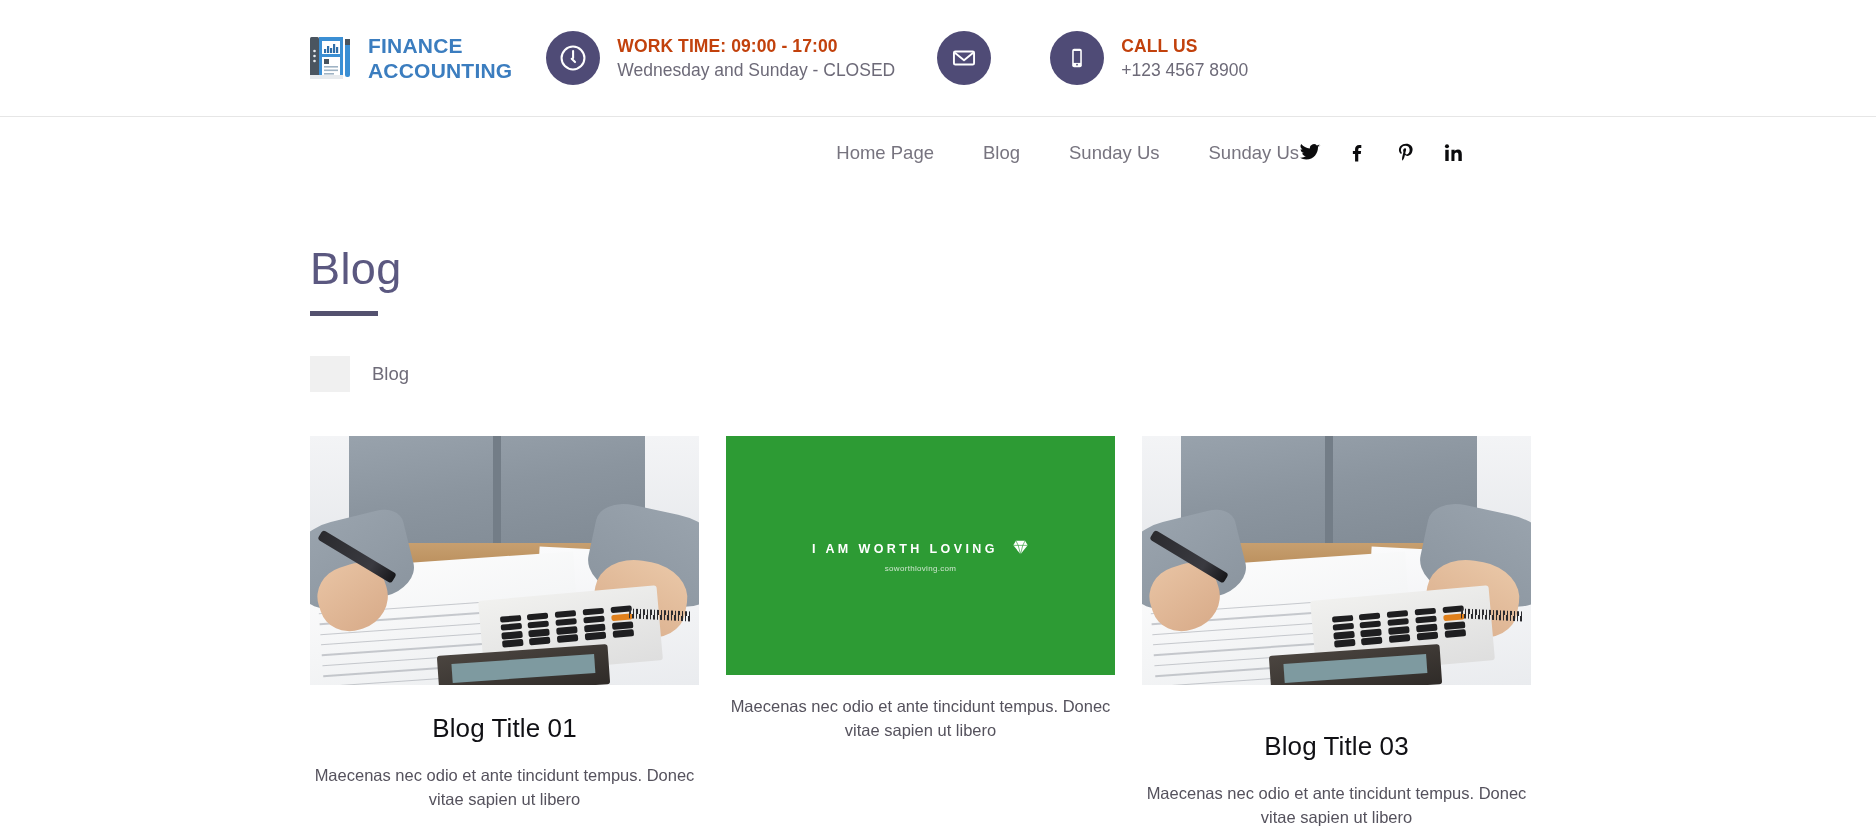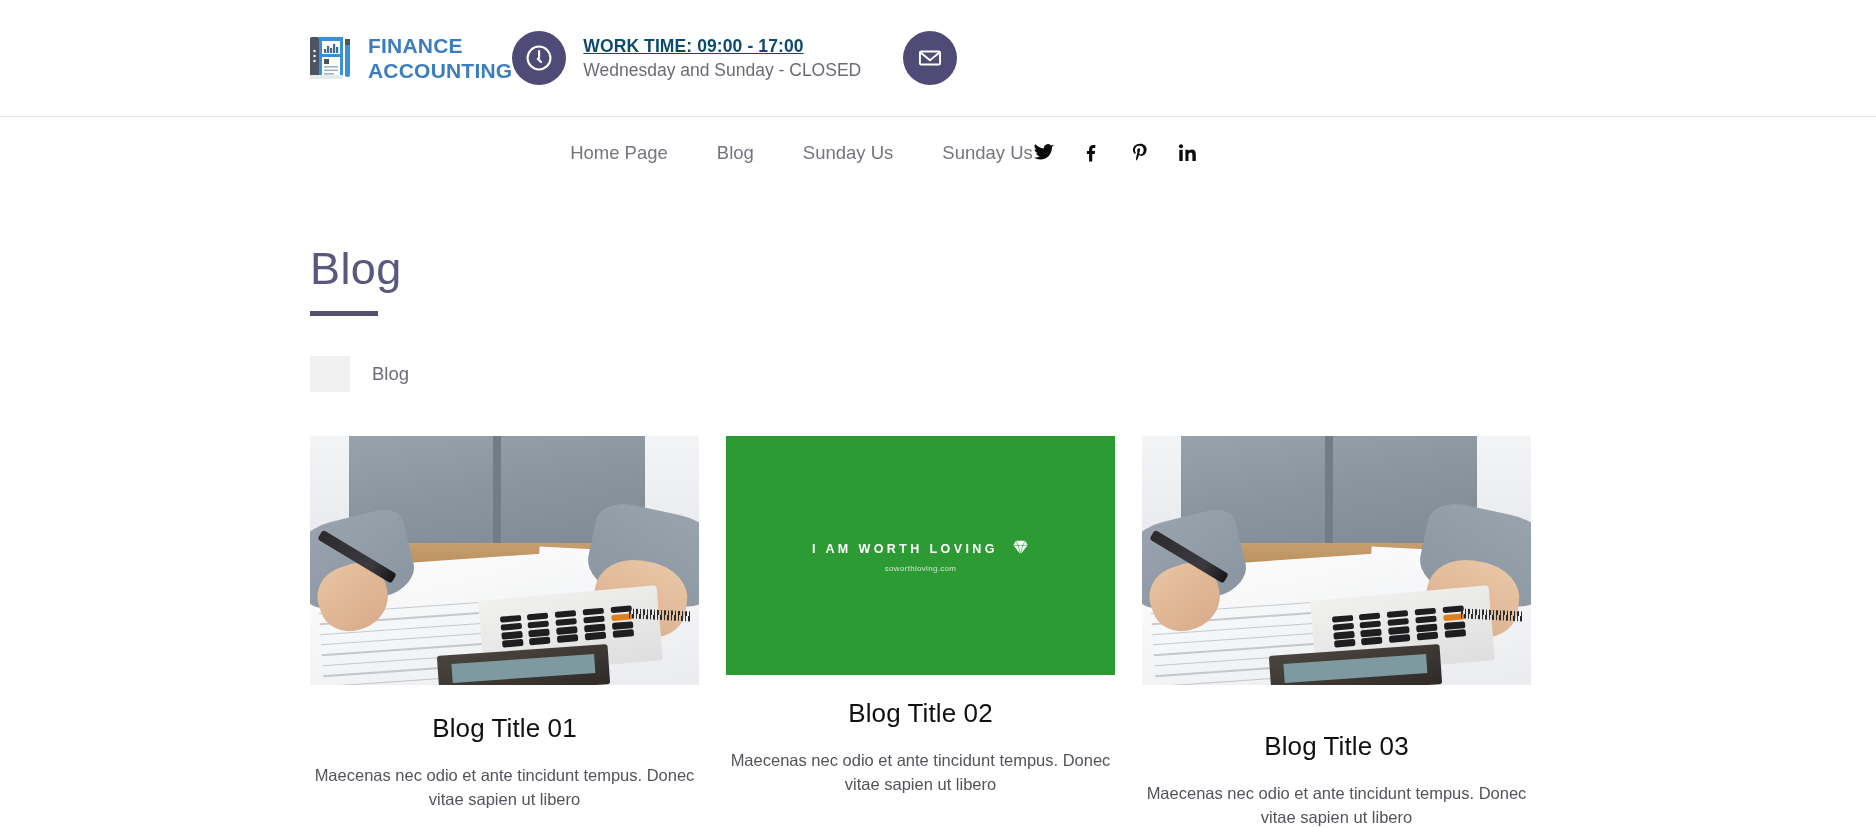--- a/index.html
+++ b/index.html
@@ -18,20 +18,21 @@
     width: 100%;
     display: flex;
     align-items: center;
     padding-left: 304px;
     border-bottom: 1px solid #e6e6e6;
     background: #fff;
   }
   .logo-block {
     display: flex;
     align-items: center;
+    margin-right: 34px;
   }
   .logo-mark { width: 54px; height: 54px; flex: 0 0 54px; }
   .logo-text {
     margin-left: 10px;
     font-weight: bold;
     font-size: 21px;
     line-height: 25px;
     color: #3b7dbf;
     letter-spacing: .2px;
   }
@@ -49,40 +50,39 @@
     background: #4f4b76;
     display: flex;
     align-items: center;
     justify-content: center;
     margin-right: 17px;
   }
   .info-text { line-height: 1.28; }
   .info-title {
     font-weight: bold;
     font-size: 17.5px;
-    color: #0c4a6e;
+    color: #c2410c;
     letter-spacing: .1px;
     white-space: nowrap;
-    text-decoration: underline;
   }
   .info-sub {
     font-size: 17.5px;
     color: #6d6a78;
     white-space: nowrap;
     margin-top: 2px;
   }
 
   
   .navbar {
     height: 72px;
     width: 100%;
     display: flex;
     align-items: center;
     padding: 0 304px 0 304px;
-    justify-content: center;
+    justify-content: flex-end;
   }
   .nav-links { display: flex; align-items: center; }
   .nav-link {
     font-size: 18.5px;
     color: #77747f;
     margin-right: 49px;
     text-decoration: none;
     white-space: nowrap;
     cursor: pointer;
   }
@@ -342,20 +342,33 @@
 
   <div class="info-item">
     <span class="info-circle">
       <svg viewBox="0 0 32 32" width="28" height="28">
         <rect x="4.5" y="8.5" width="23" height="15" rx="1.6" fill="none" stroke="#ffffff" stroke-width="2.2"></rect>
         <path d="M5.5 10 L16 18.5 L26.5 10" fill="none" stroke="#ffffff" stroke-width="2.2" stroke-linejoin="round"></path>
       </svg>
     </span>
   </div>
 
+  <div class="info-item">
+    <span class="info-circle">
+      <svg viewBox="0 0 32 32" width="28" height="28">
+        <rect x="10.5" y="5.5" width="11" height="21" rx="2.2" fill="#ffffff"></rect>
+        <rect x="12.3" y="8" width="7.4" height="13.6" fill="#4f4b76"></rect>
+        <circle cx="16" cy="23.6" r="1" fill="#4f4b76"></circle>
+      </svg>
+    </span>
+    <span class="info-text">
+      <span class="info-title">CALL US</span>
+      <span class="info-sub" style="display:block">+123 4567 8900</span>
+    </span>
+  </div>
 
 </div>
 
 <div class="navbar">
   <div class="nav-links">
     <a class="nav-link" href="#">Home Page</a>
     <a class="nav-link" href="#">Blog</a>
     <a class="nav-link" href="#">Sunday Us</a>
     <a class="nav-link" href="#">Sunday Us</a>
   </div>
@@ -464,21 +477,20 @@
             <svg viewBox="0 0 26 24" width="17" height="16">
               <path d="M13 23 L2 9.5 L6 2.5 L20 2.5 L24 9.5 Z" fill="#ffffff"></path>
               <path d="M6 2.5 L9.5 9.5 L13 23 L16.5 9.5 L20 2.5" fill="none" stroke="#2d9b34" stroke-width="1"></path>
               <path d="M2 9.5 L24 9.5" stroke="#2d9b34" stroke-width="1"></path>
             </svg>
           </span>
         </div>
         <div class="green-url">soworthloving.com</div>
       </div>
     </div>
-    <div class="card-title">Blog Title 02</div>
     <div class="card-text">Maecenas nec odio et ante tincidunt tempus. Donec vitae sapien ut libero</div>
   </div>
 
   <div class="card photo third">
     <div class="card-media">
       <div class="photo-scene">
         <div class="ph-wall"></div>
         <div class="ph-chair"></div>
         <div class="ph-torso"></div>
         <div class="ph-placket"></div>

